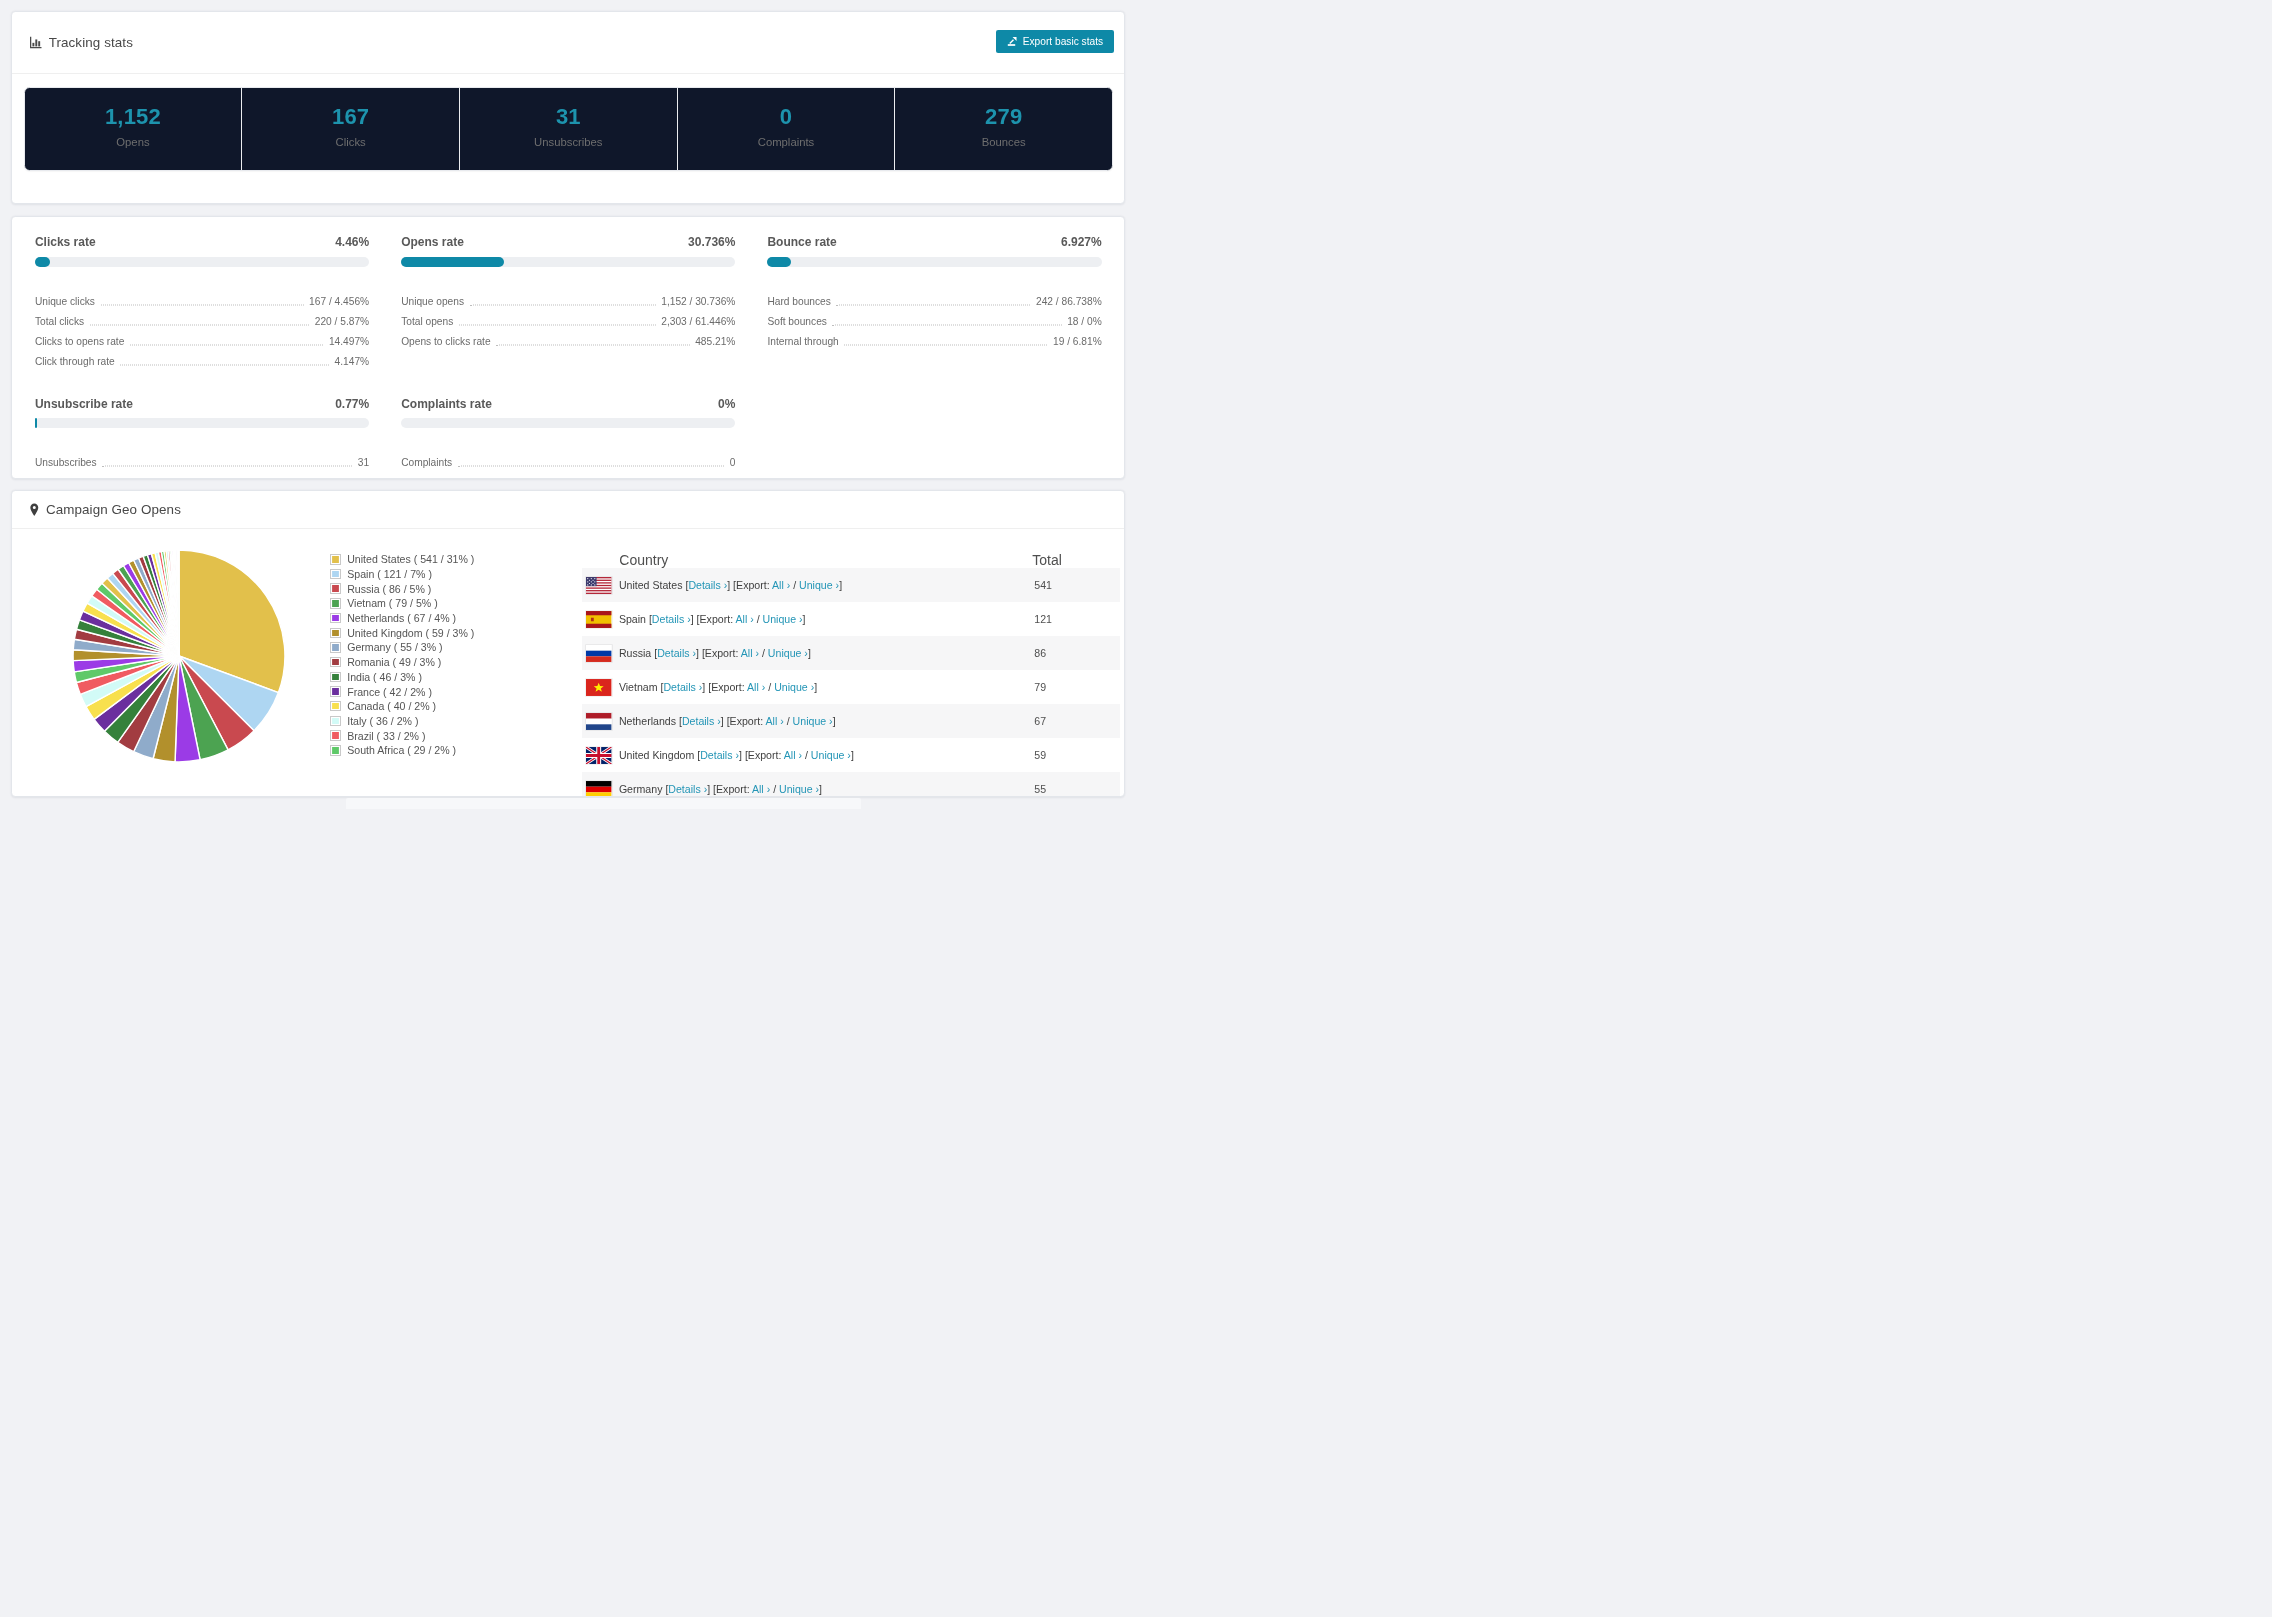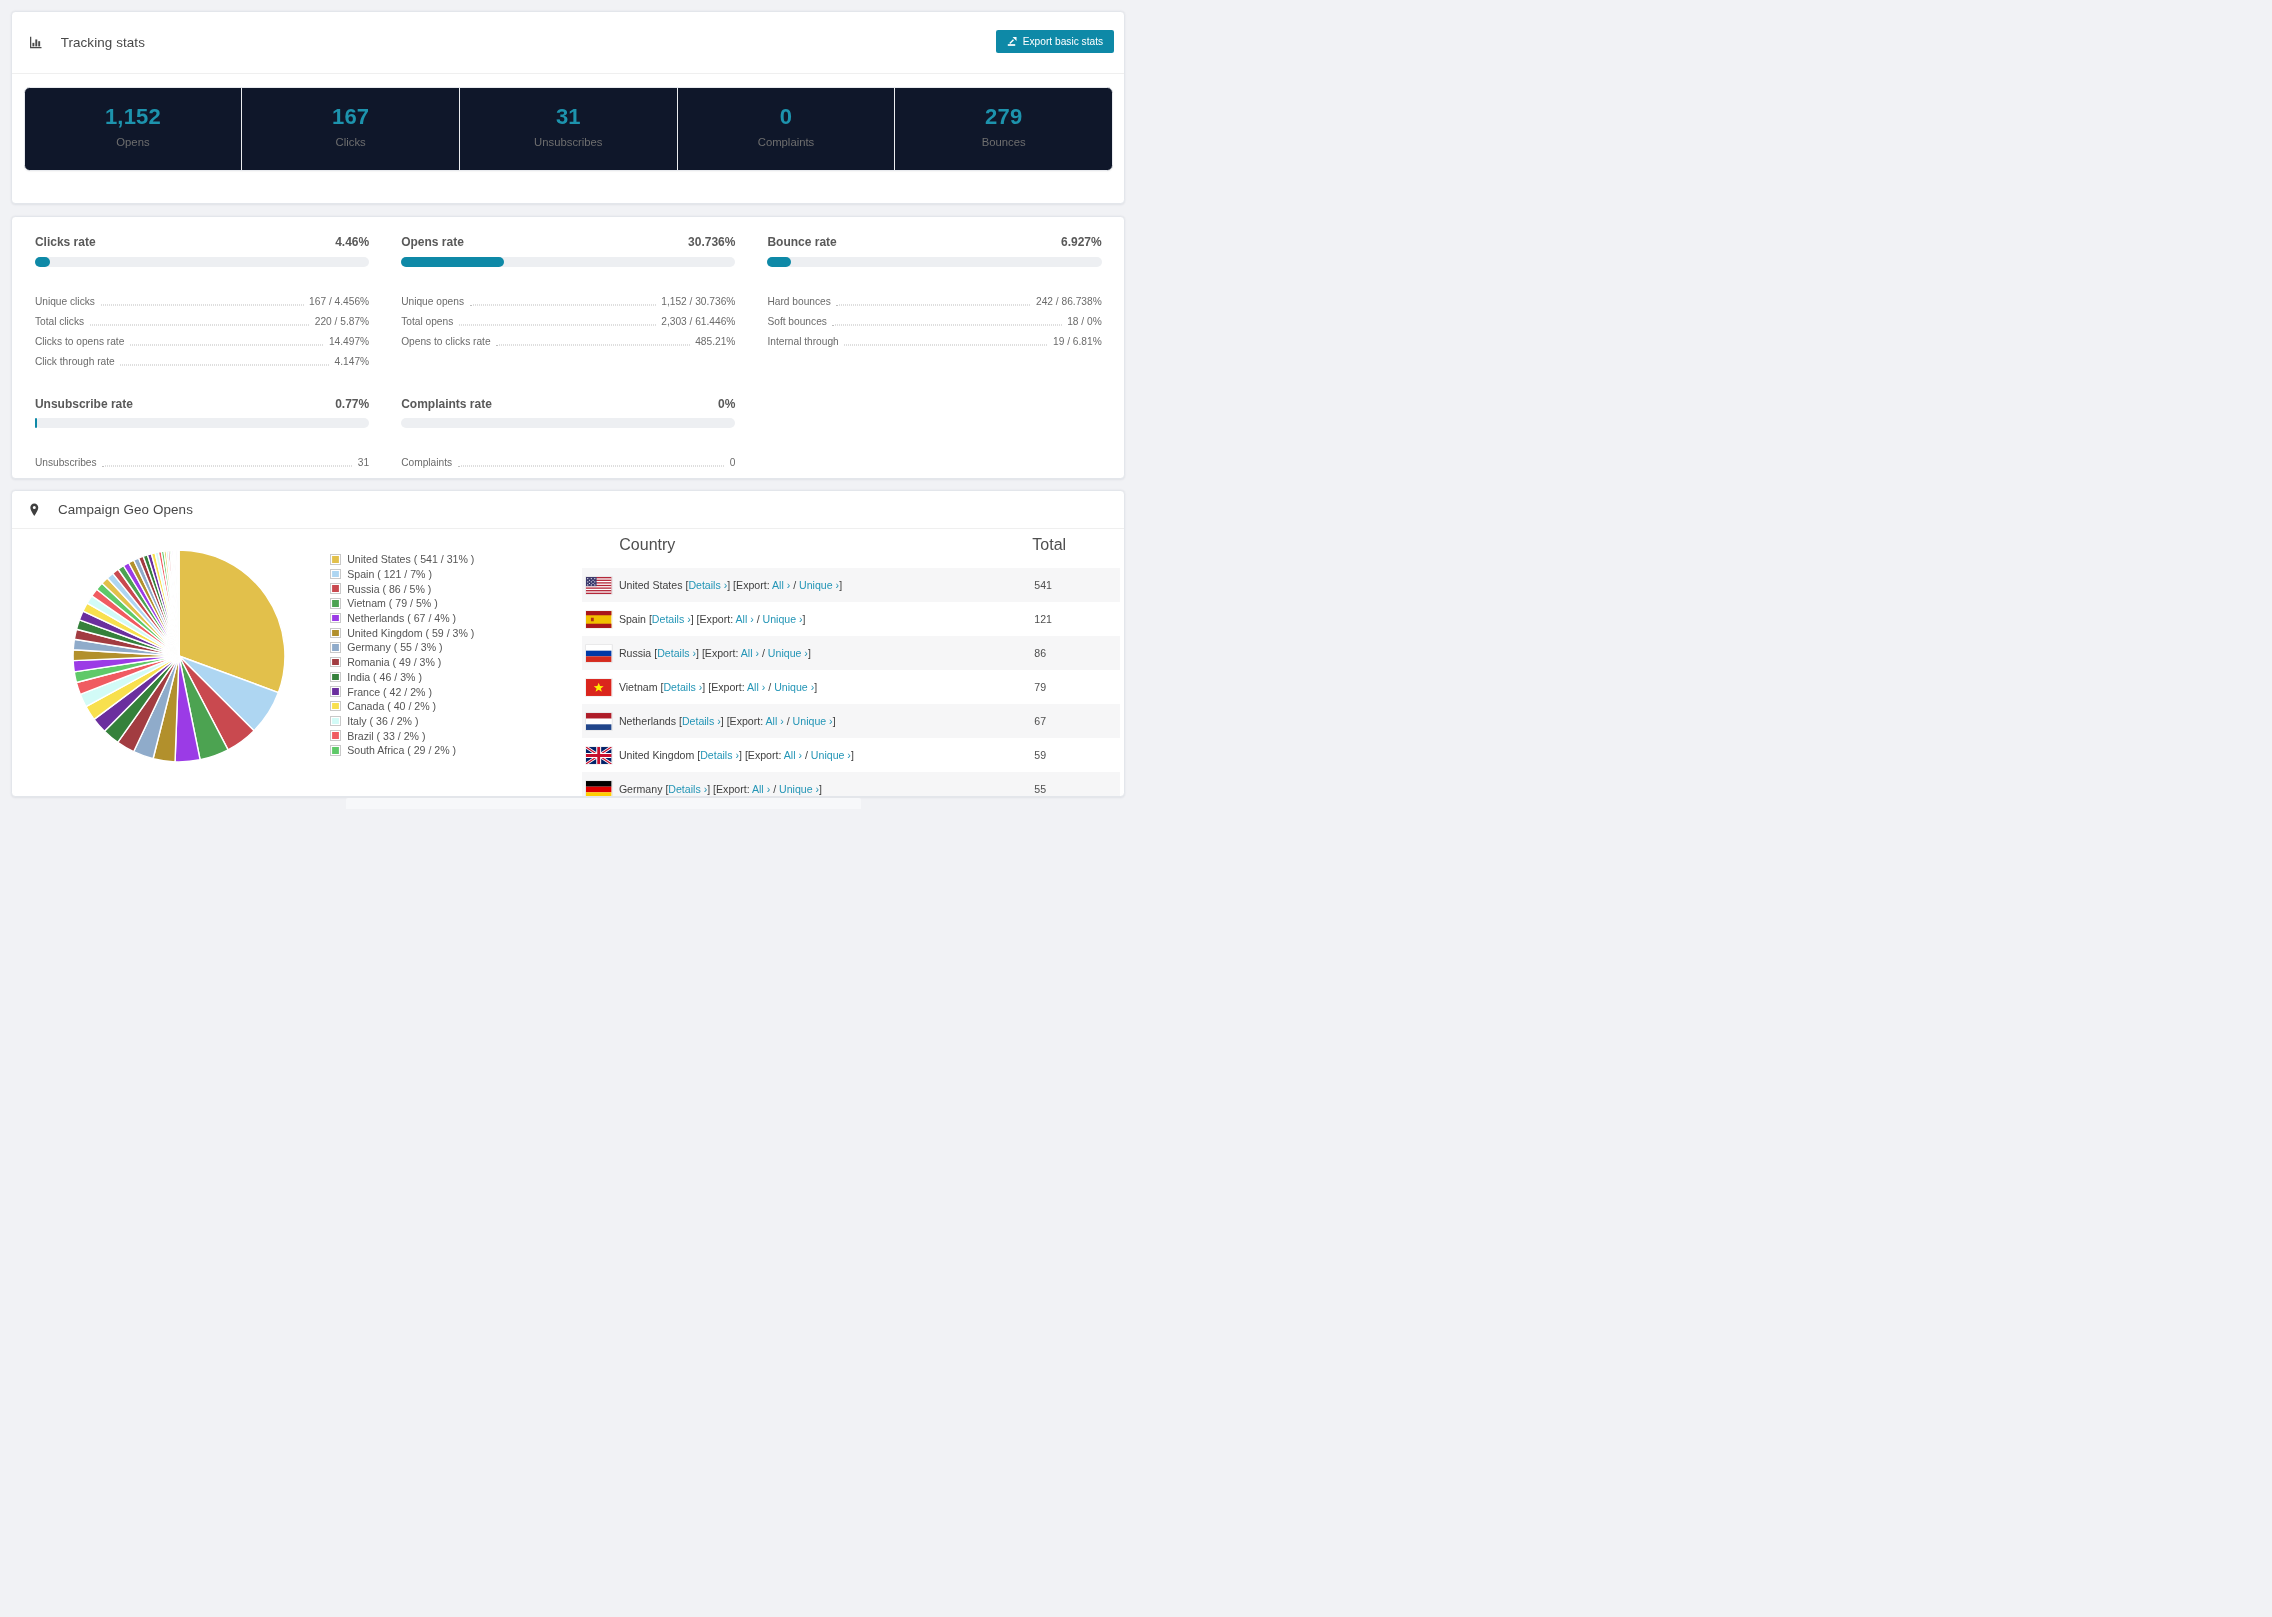--- a/index.html
+++ b/index.html
@@ -11,21 +11,21 @@
   }
   .card{
     position:absolute;left:11.3px;width:1114px;background:#fff;
     border:0.7px solid #e3e6eb;border-radius:4.2px;
     box-shadow:0 0.7px 2.1px rgba(25,35,60,.08);box-sizing:border-box;
   }
   #card-tracking{top:11.3px;height:193px}
   #card-rates{top:216px;height:263px}
   #card-geo{top:490px;height:307px;overflow:hidden}
 
-  .card-header{position:relative;display:flex;align-items:center;gap:18px;
+  .card-header{position:relative;display:flex;align-items:center;gap:6px;
     padding:0 17px;border-bottom:0.7px solid #efefef}
   .card-header.tall{height:61px}
   .card-header.slim{height:37px}
   .card-title{font-size:13.4px;color:#484848;letter-spacing:0.1px}
   .hdr-icon{display:inline-flex;flex:none}
 
   
   .export-btn{position:absolute;right:10.6px;top:17.6px;height:23px;
     background:#0e89a7;color:#fff;border:none;border-radius:2.1px;
     display:flex;align-items:center;gap:5.6px;padding:0 10.6px;
@@ -53,22 +53,22 @@
   .rl-value{white-space:nowrap}
 
   
   #pie{position:absolute;left:54px;top:52px}
   #legend{position:absolute;left:318px;top:61px}
   .legend-item{display:flex;align-items:center;height:14.7px;font-size:10.6px;color:#555}
   .swatch{width:8.5px;height:8.5px;flex:none;margin-right:6.4px;
     border:0.7px solid #c9c9c9;box-shadow:inset 0 0 0 1.1px #fff}
 
   #geo-table{position:absolute;left:570px;top:45px;width:538px}
-  .geo-header{position:relative;height:32px;display:flex;align-items:flex-start;
-    font-size:16px;color:#4f4f4f}
+  .geo-header{position:relative;height:32px;display:flex;align-items:flex-end;
+    font-size:14px;color:#4f4f4f}
   .geo-h-country{padding-left:37px}
   .geo-h-total{position:absolute;left:450px}
   .geo-row{position:relative;display:flex;align-items:center;height:34px;
     font-size:10.6px;color:#3f3f3f}
   .geo-row:nth-child(odd){background:#f6f6f7}
   .flag{width:25.4px;height:17px;flex:none;margin:0 7px 0 4.2px;
     box-shadow:0 0 0 0.7px rgba(0,0,0,.08)}
   .flag svg{display:block}
   .geo-country{white-space:nowrap}
   .geo-link{color:#2395b6;cursor:pointer}

